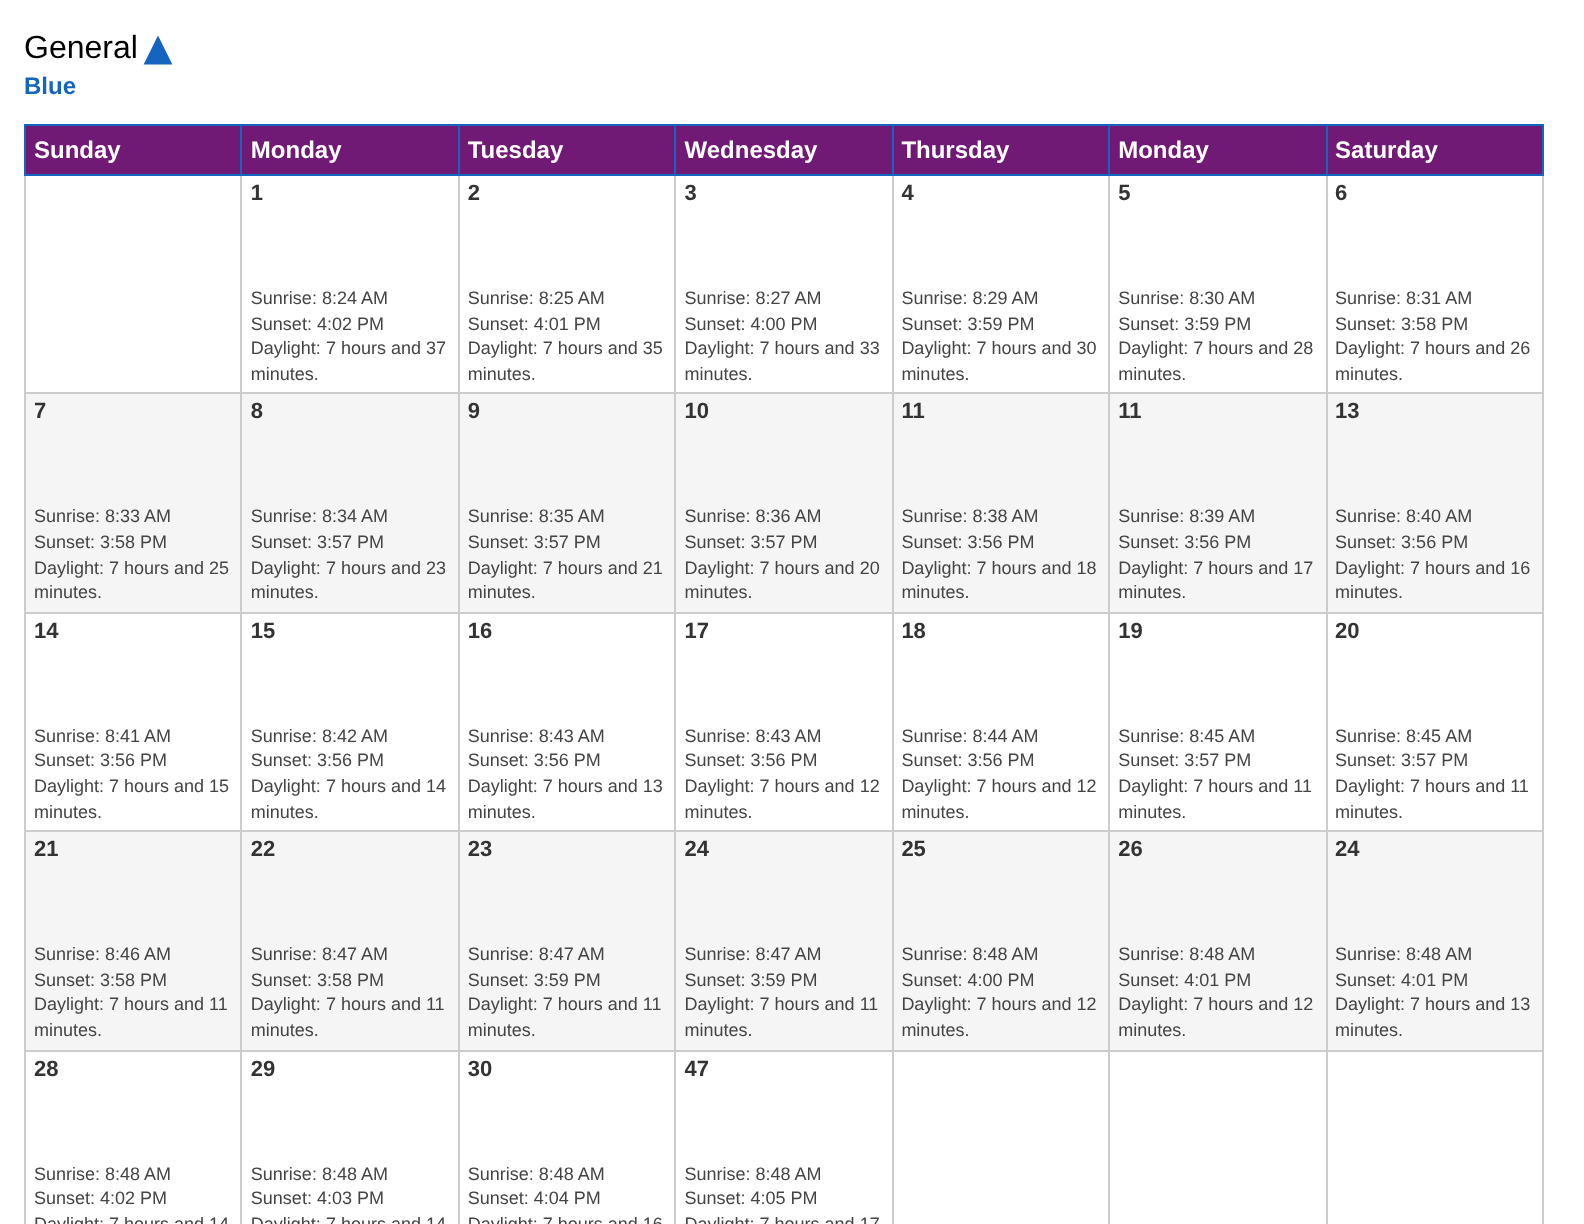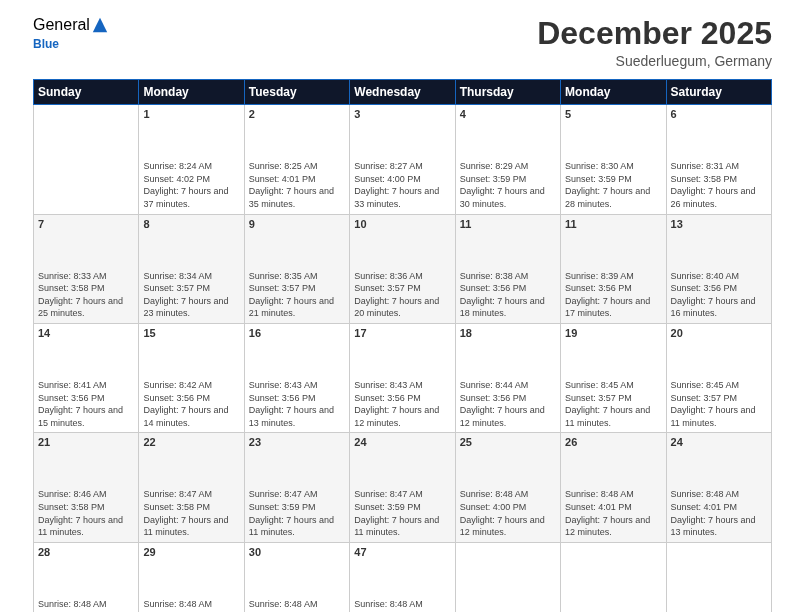--- a/index.html
+++ b/index.html
@@ -6,21 +6,21 @@
     body {
       font-family: Arial, sans-serif;
       background: #fff;
       width: 792px;
       height: 612px;
       overflow: hidden;
     }
     .page {
       width: 792px;
       height: 612px;
-      padding: 16px 20px 12px 33px;
+      padding: 16px 20px 12px 12px;
       display: flex;
       flex-direction: column;
     }
     .header {
       display: flex;
       justify-content: space-between;
       align-items: flex-start;
       margin-bottom: 10px;
     }
     .logo {
@@ -87,42 +87,38 @@
       font-size: 9px;
       color: #444;
       line-height: 1.4;
       margin-top: 40px;
     }
     .empty-cell {
       background: #f9f9f9;
     }
     tr:nth-child(odd) td { background: #fff; }
     tr:nth-child(even) td { background: #f5f5f5; }
-    .calendar thead tr th { background: #0f172a; }
+    .calendar thead tr th { background: #701a75; }
   </style>
 </head>
 <body>
 
 <div class="page">
   <div class="header">
     <div class="logo">
       <div class="logo-text">
         <span>General</span>
         <svg class="logo-icon" viewBox="0 0 20 20">
           <polygon points="10,2 18,18 2,18" fill="#1565c0"></polygon>
         </svg>
       </div>
       <div>
         <span style="font-size:12px;font-weight:bold;color:#1565c0;">Blue</span>
       </div>
     </div>
-    <div class="title-section">
-      <div class="month-title">December 2025</div>
-      <div class="subtitle">Suederluegum, Germany</div>
-    </div>
   </div>
 
   <table class="calendar">
     <thead>
       <tr>
       <th>Sunday</th>
           <th>Monday</th>
           <th>Tuesday</th>
           <th>Wednesday</th>
           <th>Thursday</th>

